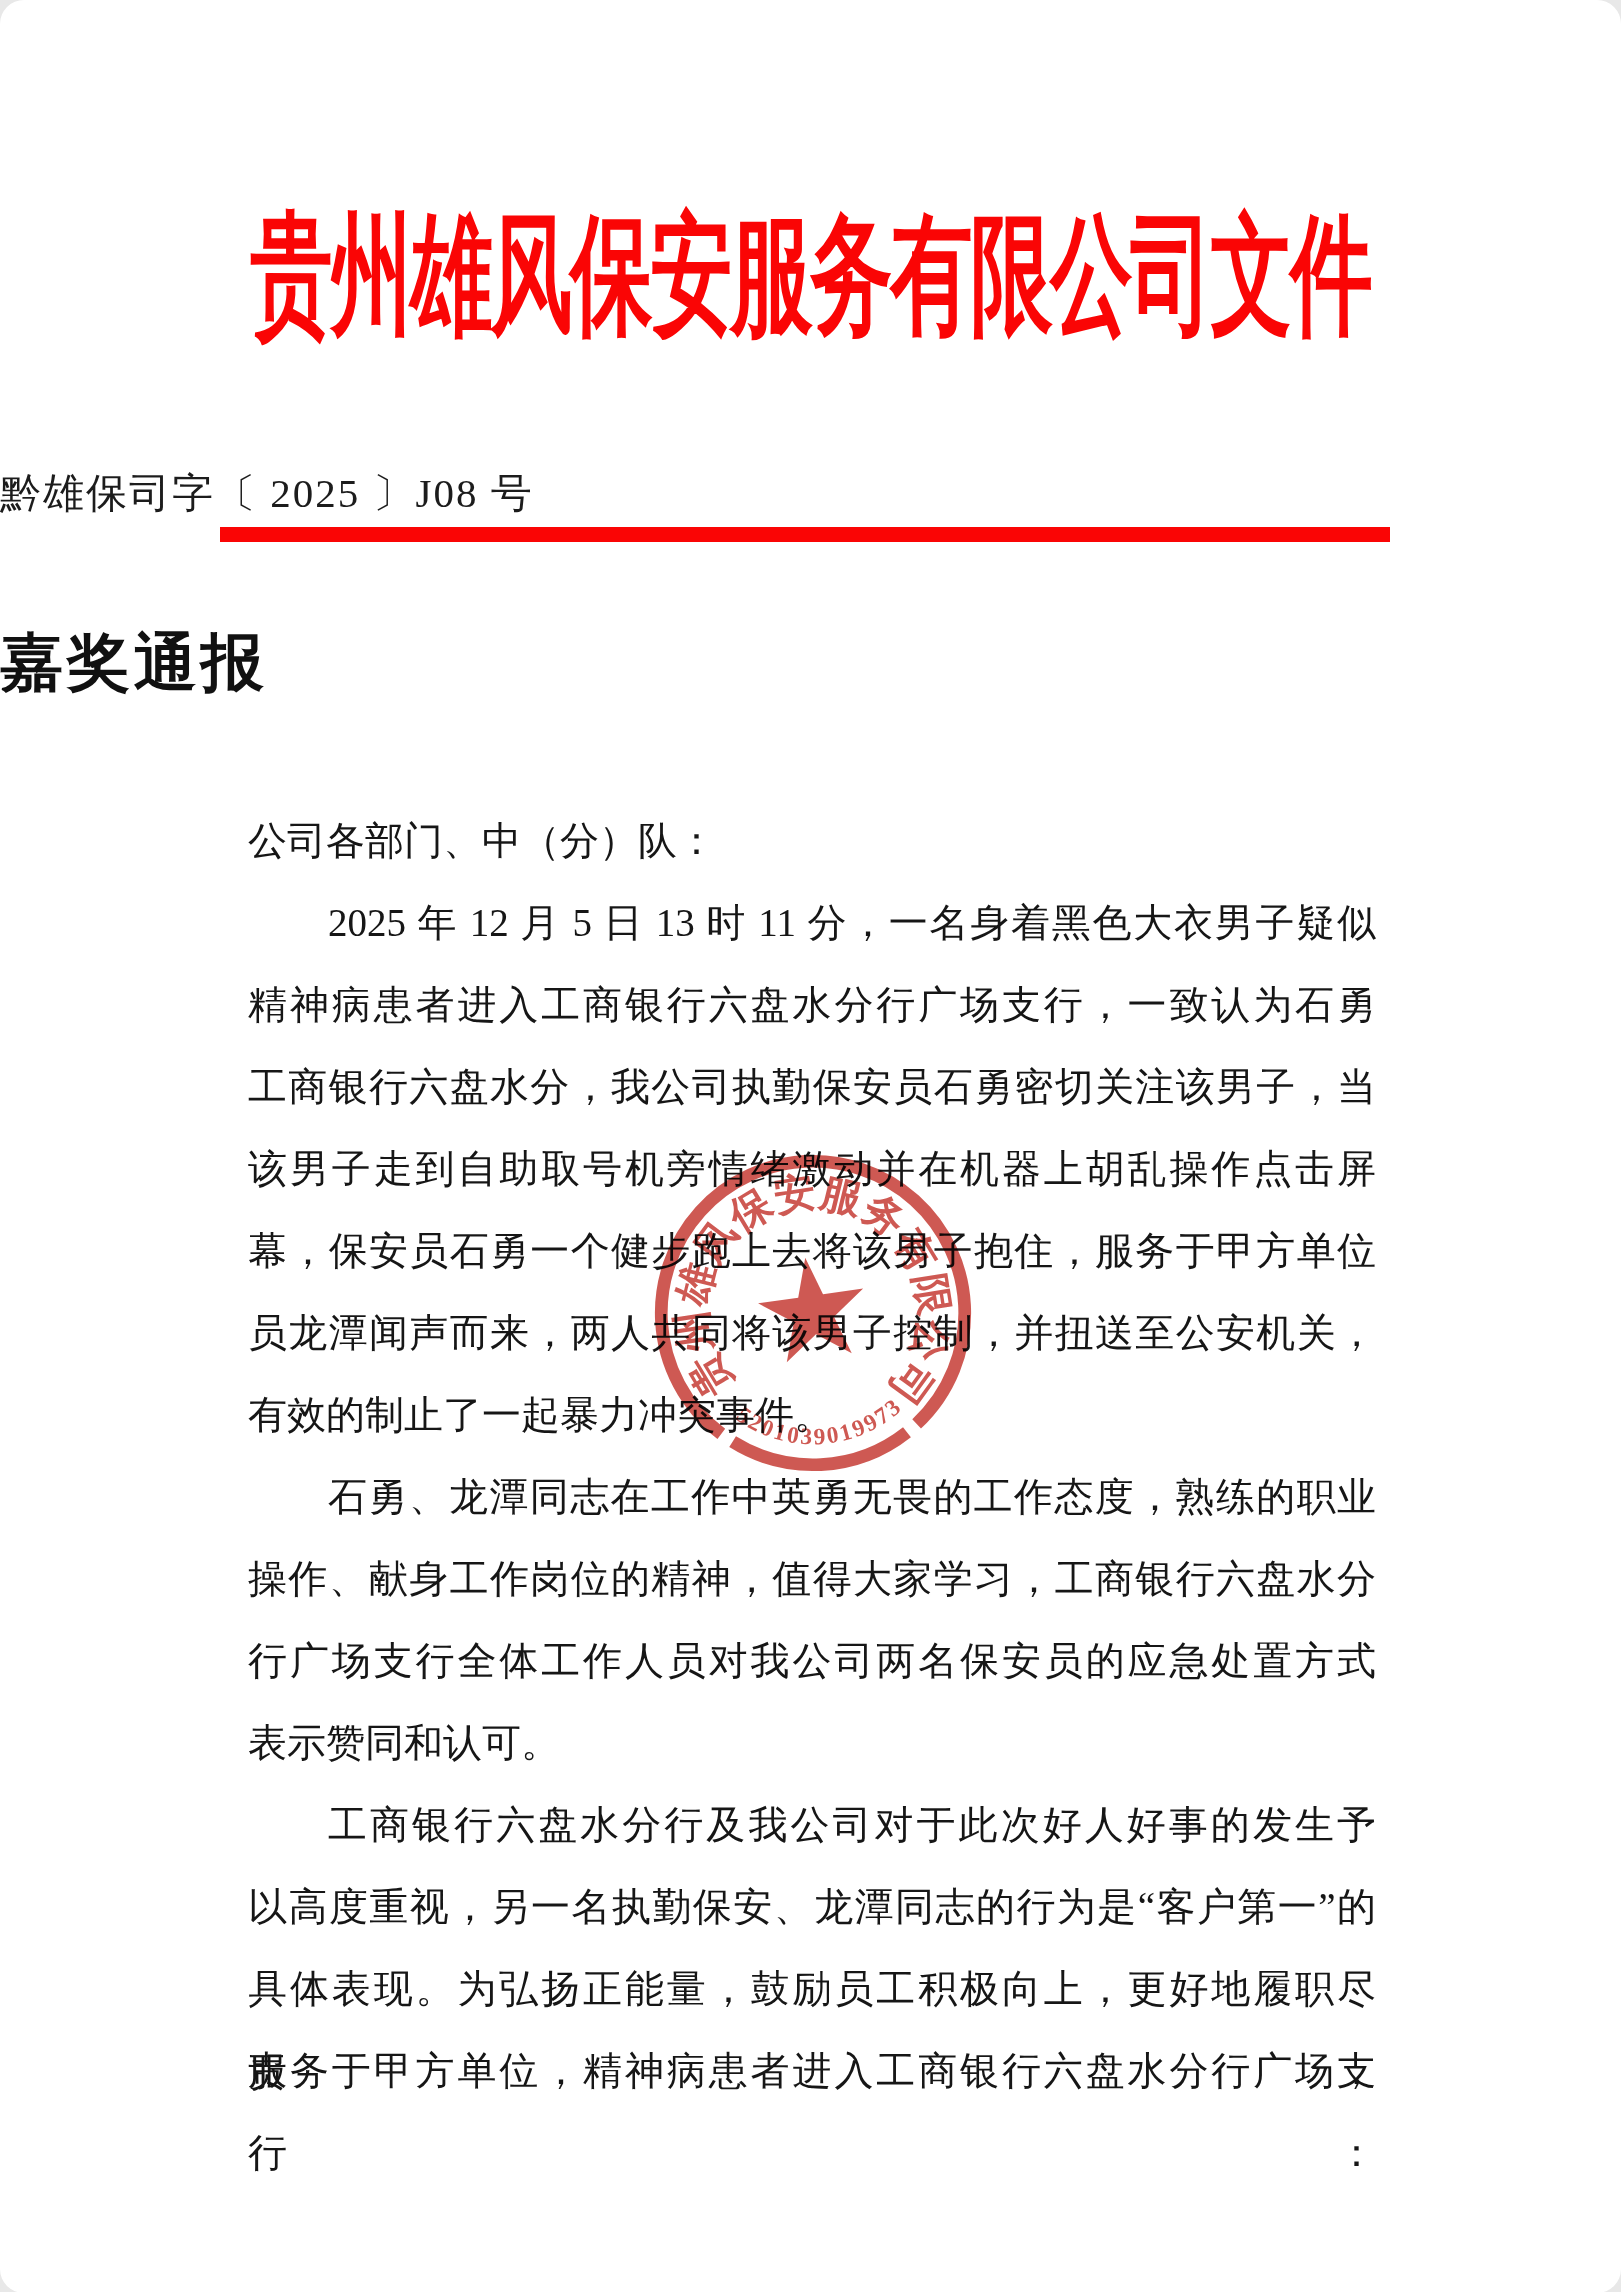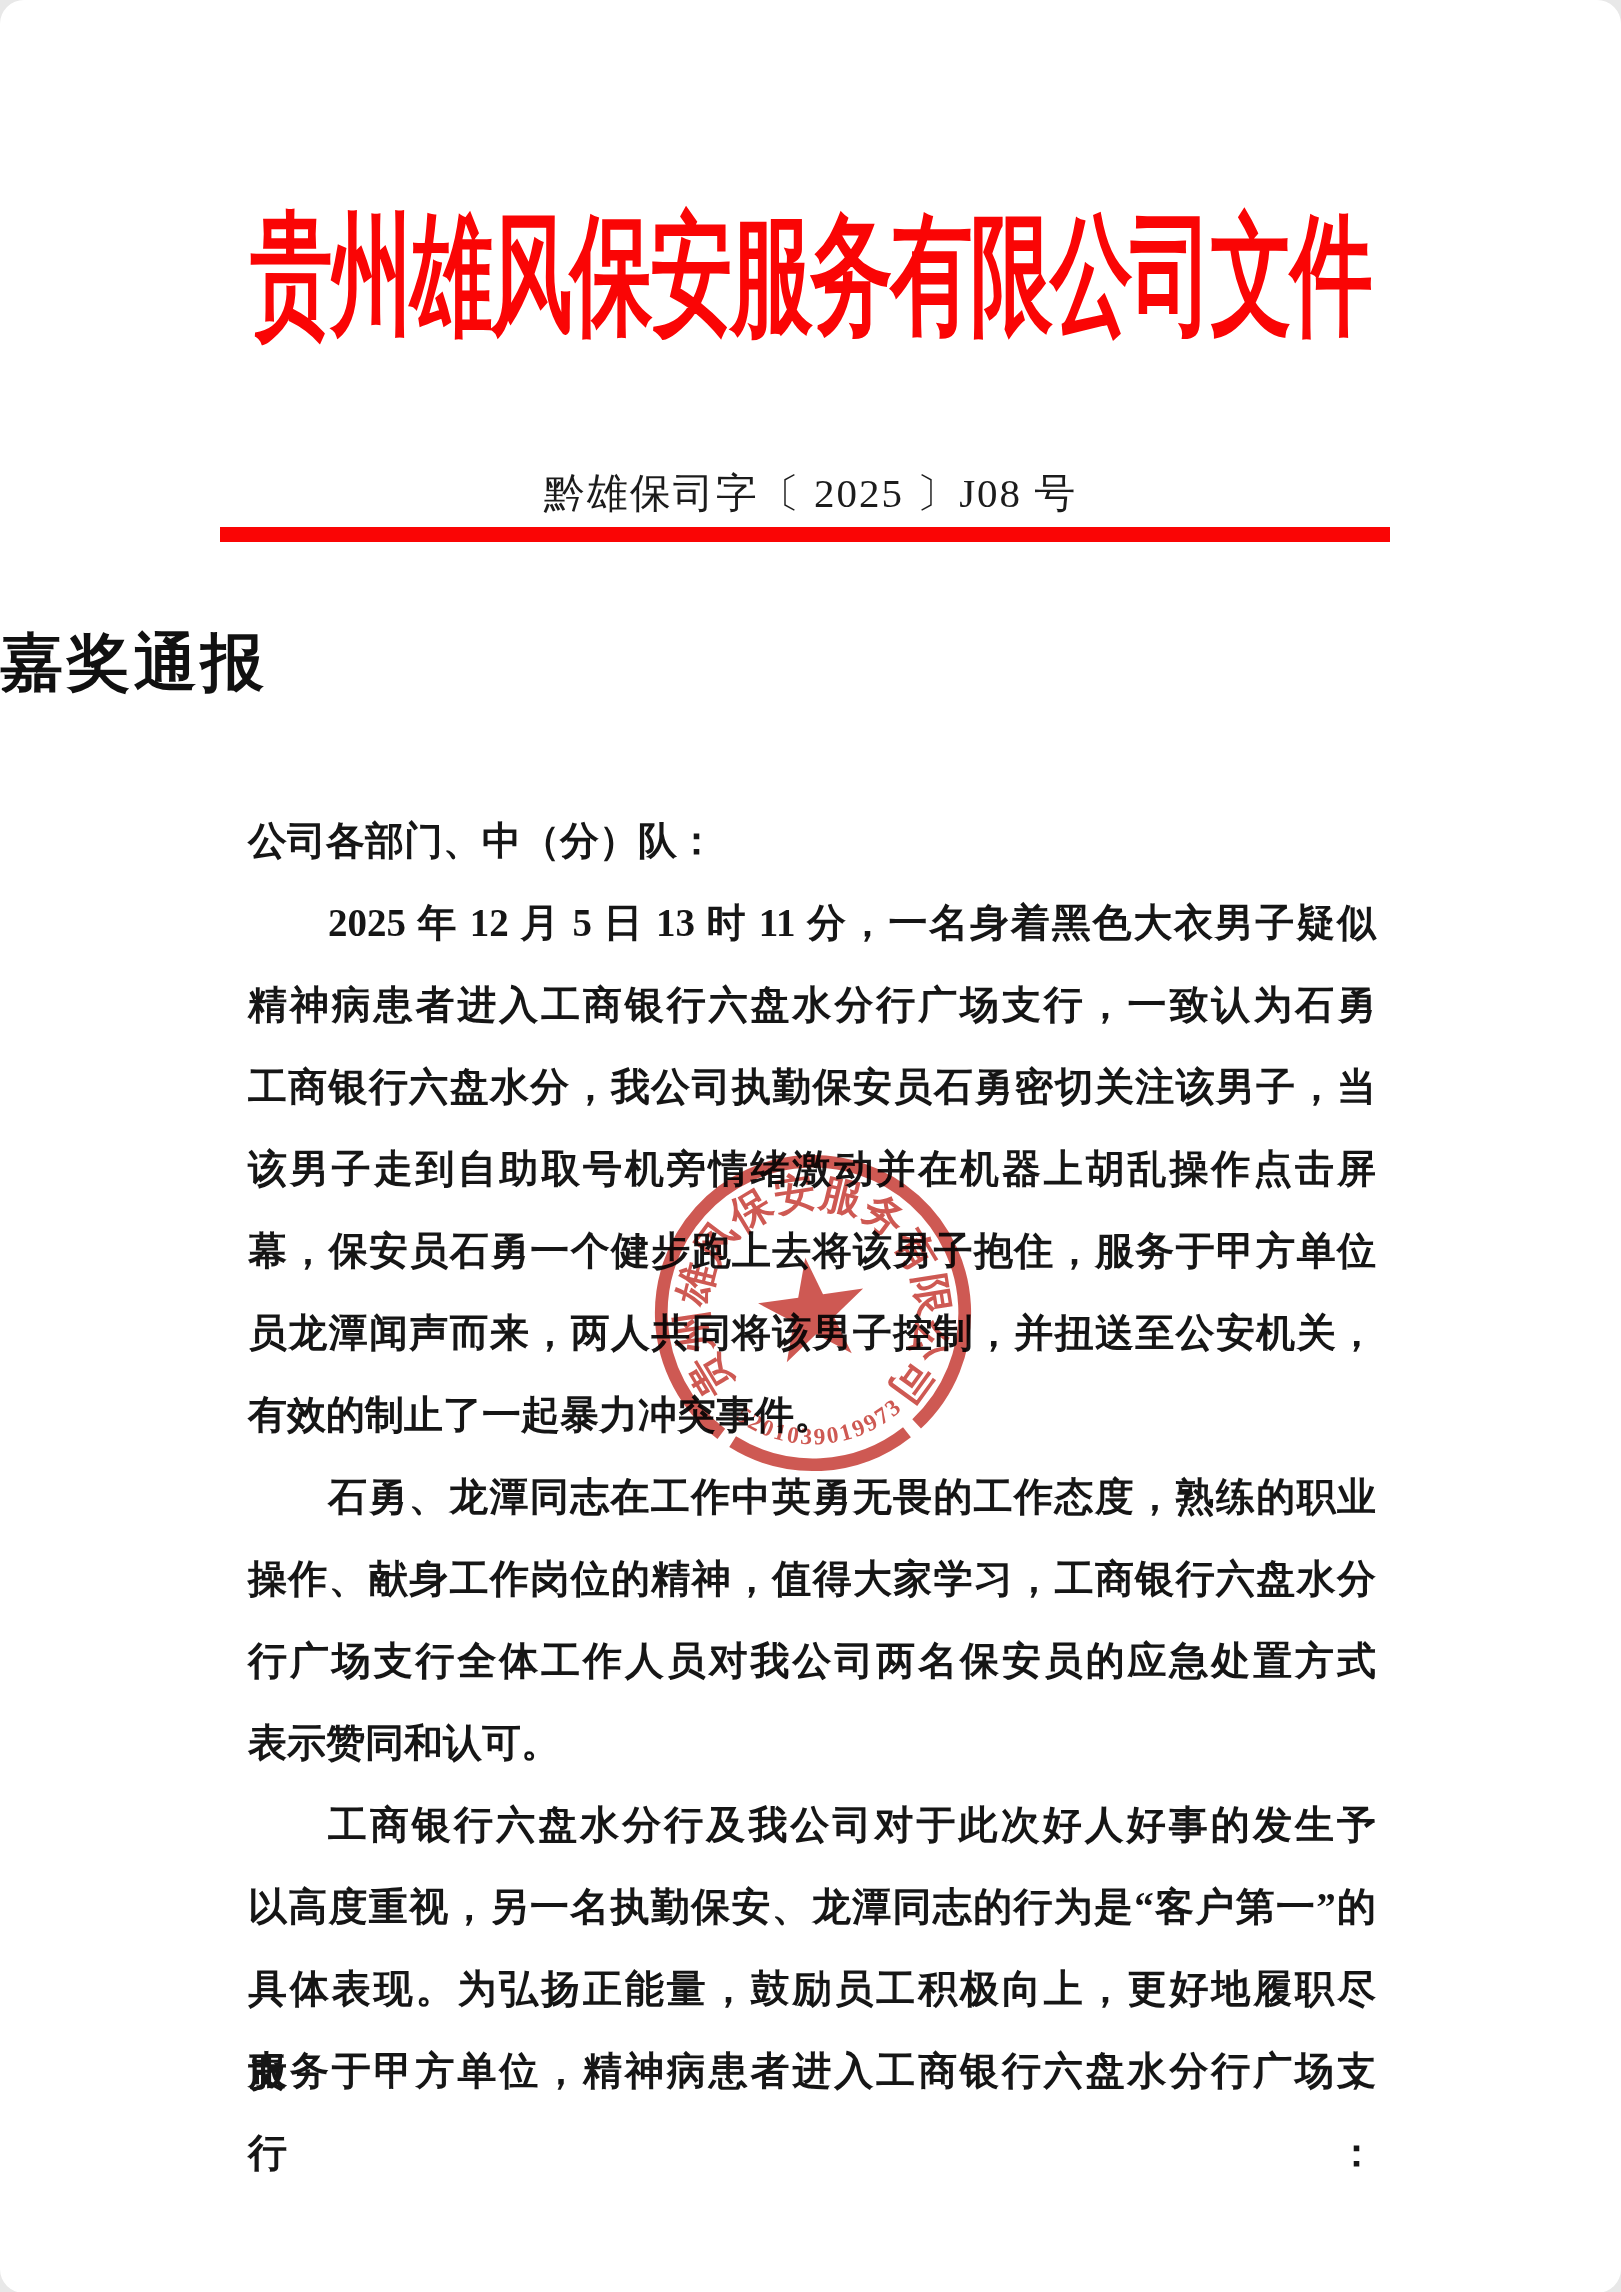--- a/index.html
+++ b/index.html
@@ -23,21 +23,21 @@
     letter-spacing:-2px;
     color:#fa0505;
     transform:scaleY(1.6);
     transform-origin:50% 50%;
     white-space:nowrap;
   }
   .doc-number{
     position:absolute;
     top:469px;left:0;width:100%;height:49px;
     line-height:49px;
-    text-align:center;
+    text-align:left;
     font-size:41px;
     color:#1c1c1c;
     letter-spacing:2px;
   }
   .red-divider{
     position:absolute;
     left:220px;top:527px;
     width:1170px;height:14.7px;
     background:#fa0505;
   }
@@ -55,21 +55,20 @@
     position:absolute;
     left:248px;top:800px;
     width:1128px;
     color:#161616;
     font-size:39px;
   }
   .body-text .line{
     height:82px;
     line-height:82px;
     white-space:nowrap;
-    font-weight:bold;
   }
   .body-text .line.justify{
     white-space:normal;
     text-align:justify;
     text-align-last:justify;
   }
   .body-text .line.indent{
     text-indent:80px;
   }
   

